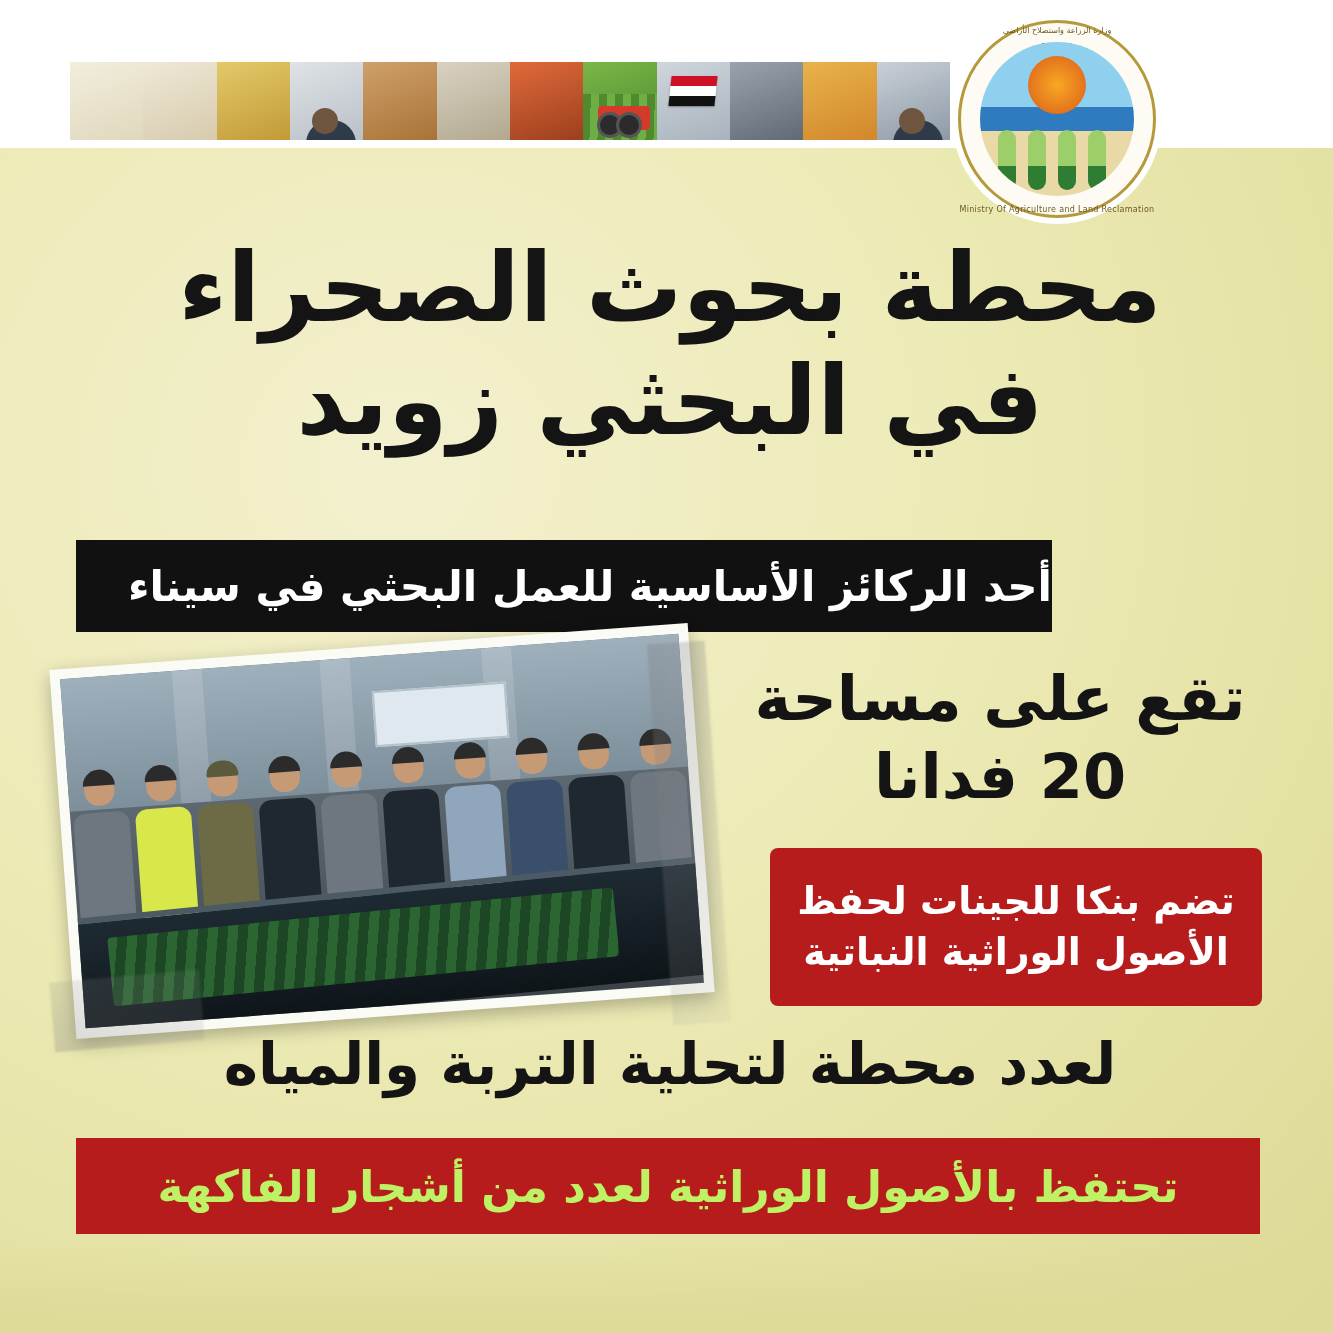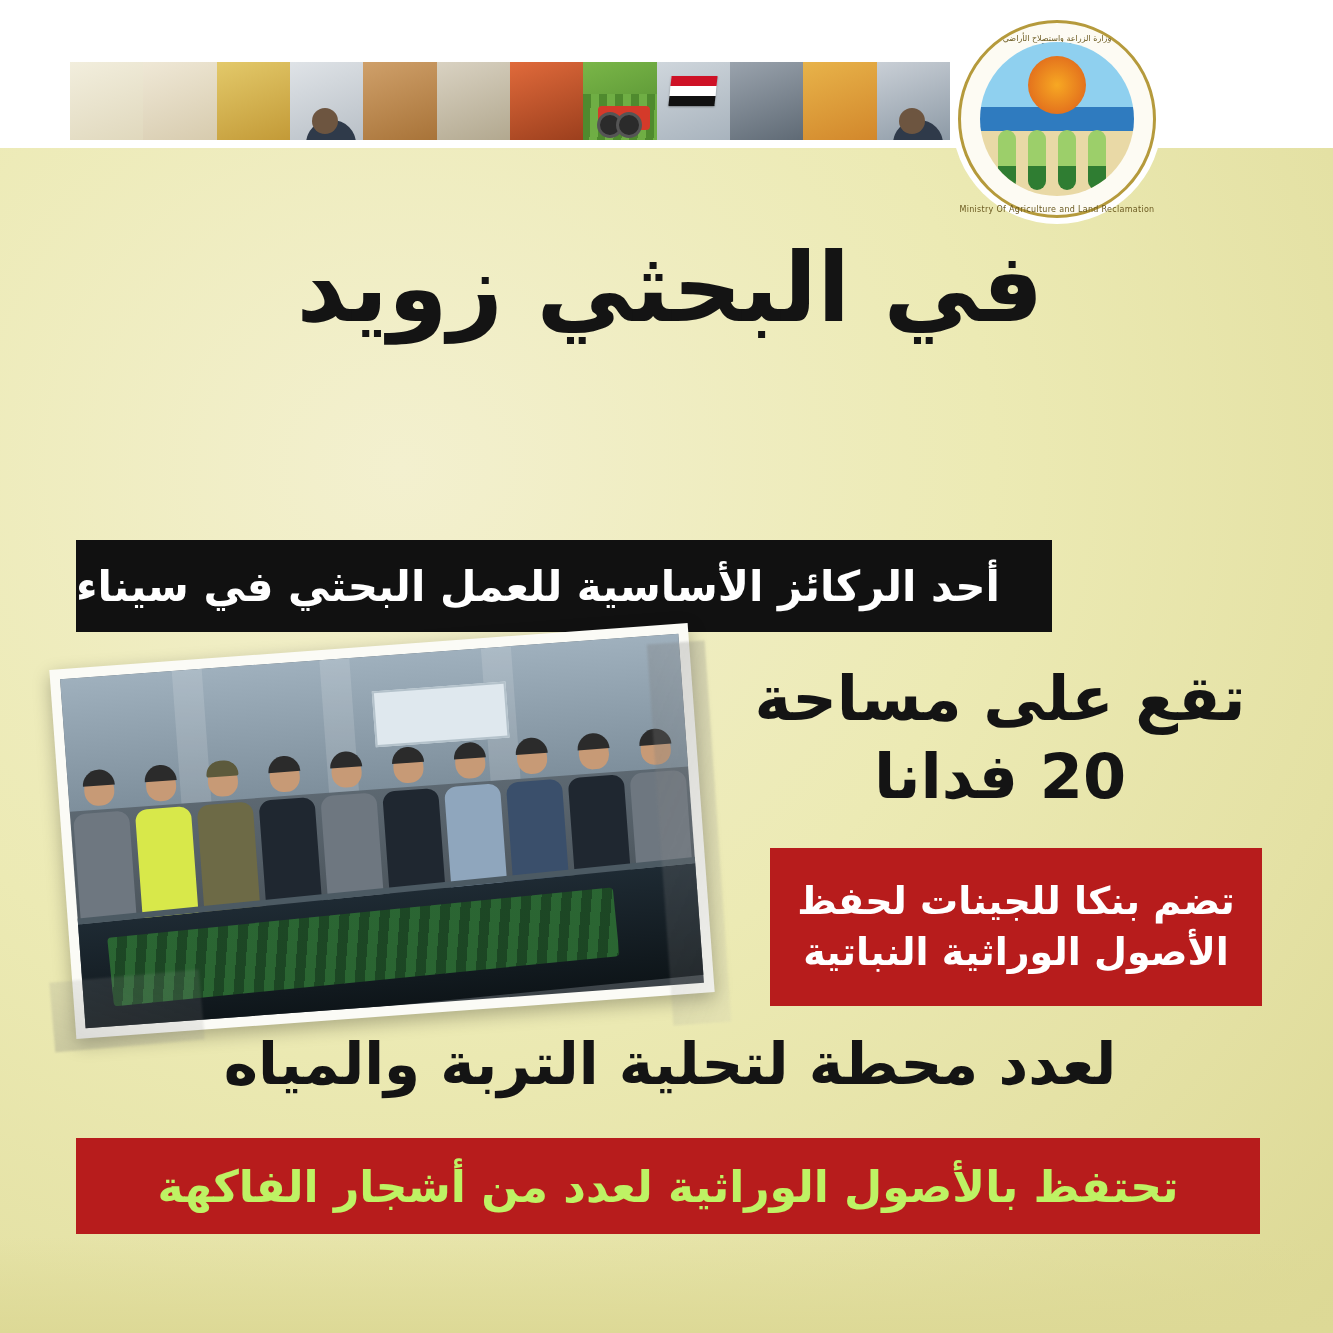--- a/index.html
+++ b/index.html
@@ -163,21 +163,21 @@
   }
   .logo-text-top, .logo-text-bottom {
     position: absolute;
     left: 0;
     right: 0;
     text-align: center;
     font-size: 8px;
     color: #6b5a20;
     letter-spacing: .3px;
   }
-  .logo-text-top { top: 20px; }
+  .logo-text-top { top: 12px; }
   .logo-text-bottom { bottom: 10px; }
   .logo-malr {
     position: absolute;
     top: 28px;
     left: 50%;
     transform: translateX(-50%);
     font-size: 10px;
     font-weight: bold;
     color: #4a4a4a;
   }
@@ -199,21 +199,21 @@
   
   .subtitle-bar {
     position: absolute;
     top: 540px;
     left: 76px;
     width: 976px;
     height: 92px;
     background: #111111;
     display: flex;
     align-items: center;
-    justify-content: flex-end;
+    justify-content: flex-start;
   }
   .subtitle-bar span {
     color: #ffffff;
     font-size: 42px;
     font-weight: bold;
   }
 
   
   .photo-wrap {
     position: absolute;
@@ -373,20 +373,21 @@
     top: 848px;
     left: 770px;
     width: 492px;
     height: 158px;
     background: #b71c1c;
     display: flex;
     align-items: center;
     justify-content: center;
     padding: 16px 18px;
     box-sizing: border-box;
+    border-radius: 8px;
   }
   .red-box-1 span {
     color: #ffffff;
     font-size: 38px;
     font-weight: bold;
     line-height: 1.34;
     text-align: center;
   }
 
   
@@ -473,20 +474,21 @@
         <div class="logo-wheat" style="left:18px"></div>
         <div class="logo-wheat" style="left:48px"></div>
         <div class="logo-wheat" style="left:78px"></div>
         <div class="logo-wheat" style="left:108px"></div>
       </div>
       <div class="logo-text-bottom">Ministry Of Agriculture and Land Reclamation</div>
     </div>
   </div>
 
   <div class="main-title">
+    <div>محطة بحوث الصحراء</div>
     <div>في البحثي زويد</div>
   </div>
 
   <div class="subtitle-bar">
     <span>أحد الركائز الأساسية للعمل البحثي في سيناء</span>
   </div>
 
   <div class="photo-wrap">
     <div class="photo-paper">
       <div class="photo">

